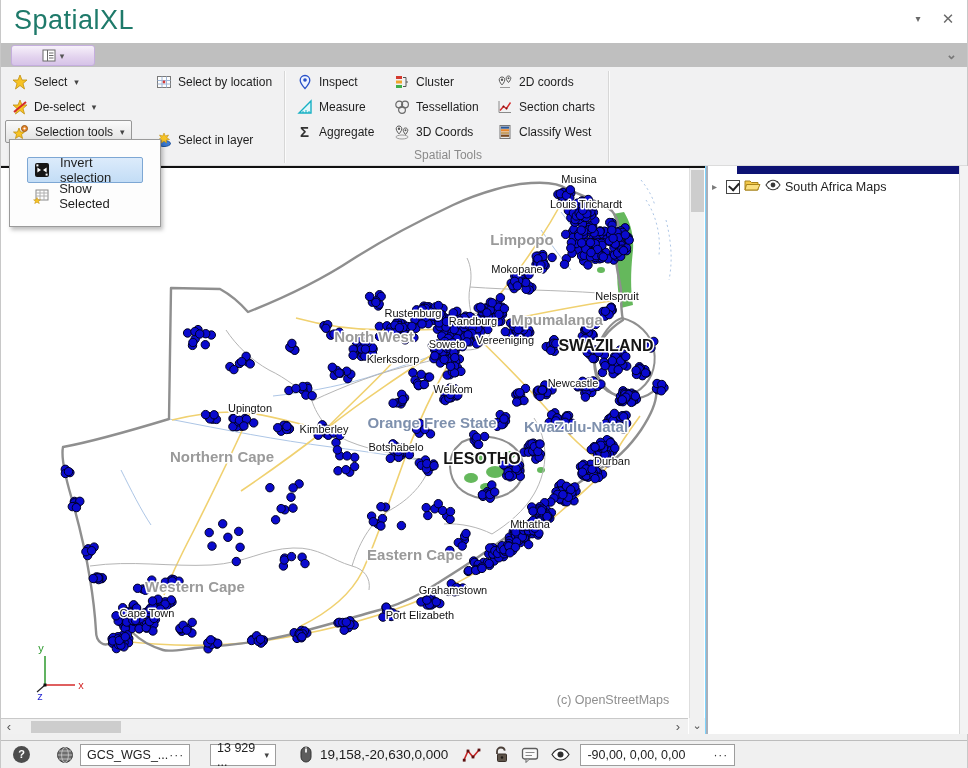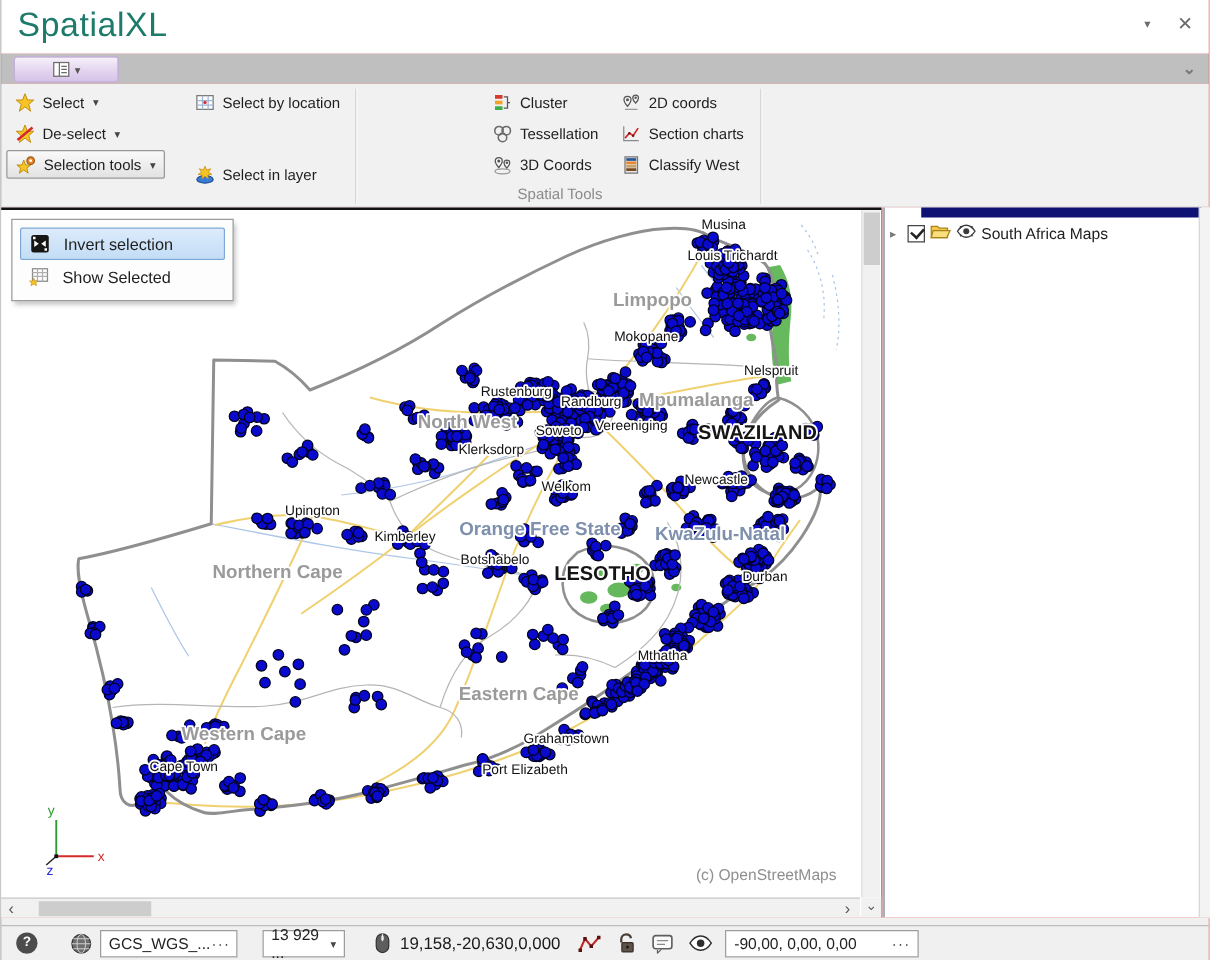--- a/index.html
+++ b/index.html
@@ -1,18 +1,18 @@
 <!DOCTYPE html>
 <html><head>
 <meta charset="utf-8">
 <style>
   * { margin:0; padding:0; box-sizing:border-box; }
   html,body { width:968px; height:768px; overflow:hidden; background:#fff;
               font-family:"Liberation Sans", sans-serif; }
-  .window { position:relative; width:968px; height:768px; background:#ef4444;
+  .window { position:relative; width:968px; height:768px; background:#7dd3fc;
             border-left:1px solid #c8c8c8; border-right:1px solid #c8c8c8; }
 
   
   .titlebar { position:absolute; left:0; top:0; width:100%; height:43px; background:#fff; }
   .app-title { position:absolute; left:13px; top:5px; font-size:27px; color:#1e7a6a; letter-spacing:0.5px; }
   .win-btn { position:absolute; top:10px; color:#6a6a6a; font-size:15px; width:22px; text-align:center; cursor:default; }
   .win-drop { right:38px; top:13px; font-size:10px; }
   .win-close { right:8px; }
 
   
@@ -34,22 +34,22 @@
              font-size:12px; color:#1e1e1e; border-radius:2px; white-space:nowrap; }
   .rb-item .ico { width:17px; height:17px; flex:0 0 17px; display:flex; align-items:center; justify-content:center; }
   .rb-item .drop { font-size:9px; color:#444; margin-left:1px; }
   .rb-item.pressed { background:linear-gradient(180deg,#fafafa,#e2e2e2); border:1px solid #979797; }
   .rb-divider { position:absolute; top:4px; width:1px; height:92px; background:#d7d7d7; box-shadow:1px 0 0 #fbfbfb; }
   .group-label { position:absolute; top:81px; left:288px; width:318px; text-align:center;
                  font-size:12px; color:#8a8a8a; }
   .sigma { font-size:15px; font-weight:bold; color:#333; }
 
   
-  .menu { position:absolute; left:8px; top:139px; width:178px; background:#fdfdfd;
-          border:1px solid #9b9b9b; box-shadow:2px 3px 4px rgba(0,0,0,0.25); z-index:60; padding:6px;margin-top:36px; }
+  .menu { position:absolute; left:8px; top:139px; width:152px; background:#fdfdfd;
+          border:1px solid #9b9b9b; box-shadow:2px 3px 4px rgba(0,0,0,0.25); z-index:60; padding:17px; }
   .menu-item { display:flex; align-items:center; gap:10px; height:26px; padding:0 6px; font-size:13px; color:#1e1e1e; }
   .menu-item.hl { background:linear-gradient(180deg,#dcebfb,#c3ddf6); border:1px solid #7da7d4; border-radius:2px; }
   .menu-item .ico { width:18px; height:18px; display:flex; align-items:center; justify-content:center; }
 
   
   .map-area { position:absolute; left:0; top:166px; width:704px; height:568px; background:#fff; }
   .map-topline { position:absolute; left:0; top:0; width:704px; height:2px; background:#111; }
   #map-svg { position:absolute; left:0; top:2px; width:687px; height:550px; background:#fff; }
   text { user-select:none; }
   .lbl-city { font-size:11px; fill:#111; stroke:#fff; stroke-width:3px; paint-order:stroke; stroke-linejoin:round; }
@@ -187,20 +187,44 @@
               <line x1="7" y1="3" x2="7" y2="11" stroke="#fff"></line>
               <path d="M10,9 L15,12 L12.6,12.4 L13.8,15 L12.4,15.4 L11.4,12.9 L10,14 Z" fill="#1a1a1a"></path>
             </svg>
         </span>
         <span>Select in Africa</span>
       </div>
     </div>
 
     <div class="rb-divider" style="left:283px;"></div>
 
+    <div class="rb-col" style="left:289px;">
+      <div class="rb-item">
+        <span class="ico">
+          <svg width="16" height="16" viewBox="0 0 16 16">
+              <path d="M8,1.5 C10.8,1.5 12.8,3.6 12.8,6.2 C12.8,9.2 8,14.5 8,14.5 C8,14.5 3.2,9.2 3.2,6.2 C3.2,3.6 5.2,1.5 8,1.5 Z" fill="#eef4ff" stroke="#2a51c8" stroke-width="1.3"></path>
+              <circle cx="8" cy="6" r="1.8" fill="#2a51c8"></circle>
+            </svg>
+        </span>
+        <span>Inspect</span>
+      </div>
+      <div class="rb-item">
+        <span class="ico">
+          <svg width="16" height="16" viewBox="0 0 16 16">
+              <path d="M2,14 L14,14 L14,2 Z" fill="#e2f8fa" stroke="#17b0c4" stroke-width="1.4"></path>
+              <path d="M6,14 L6,12 M9,14 L9,11 M12,14 L12,12" stroke="#17b0c4"></path>
+            </svg>
+        </span>
+        <span>Measure</span>
+      </div>
+      <div class="rb-item">
+        <span class="ico sigma">Σ</span>
+        <span>Aggregate</span>
+      </div>
+    </div>
 
     <div class="rb-col" style="left:386px;">
       <div class="rb-item">
         <span class="ico">
           <svg width="16" height="16" viewBox="0 0 16 16">
               <rect x="2" y="2" width="6" height="3" fill="#d43a2f"></rect>
               <rect x="2" y="6.5" width="6" height="3" fill="#f0a32b"></rect>
               <rect x="2" y="11" width="6" height="3" fill="#3fae49"></rect>
               <path d="M9,3.5 H12 V12.5 H9 M12,8 H14" stroke="#555" fill="none"></path>
             </svg>

